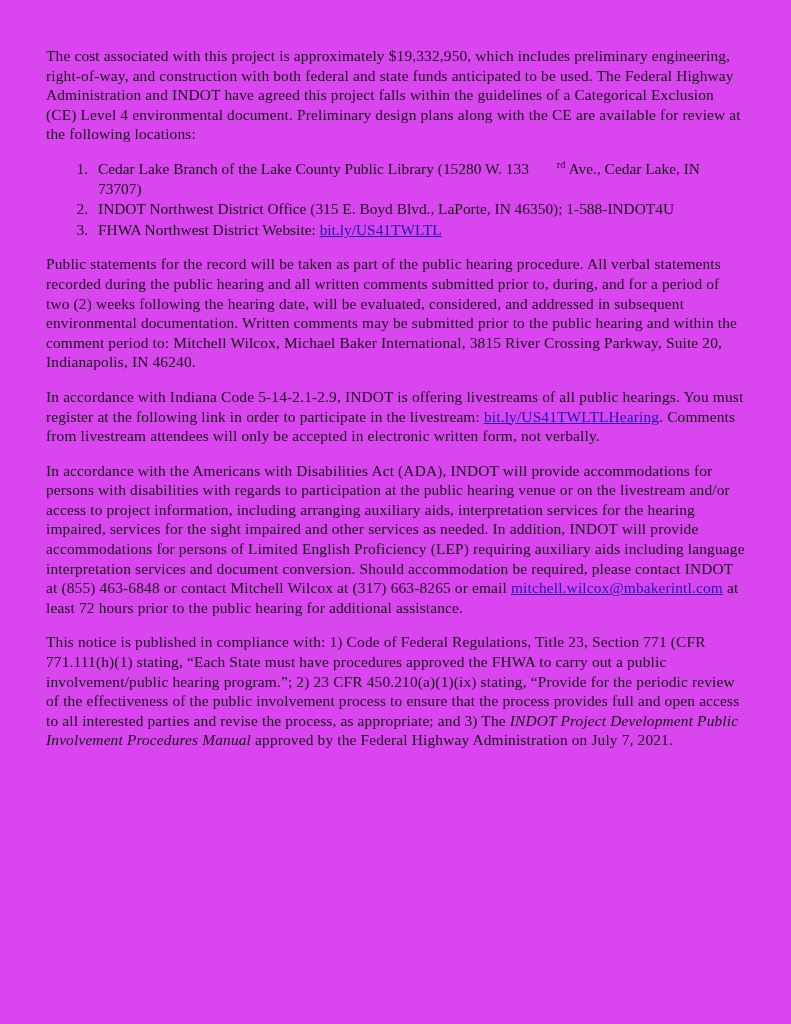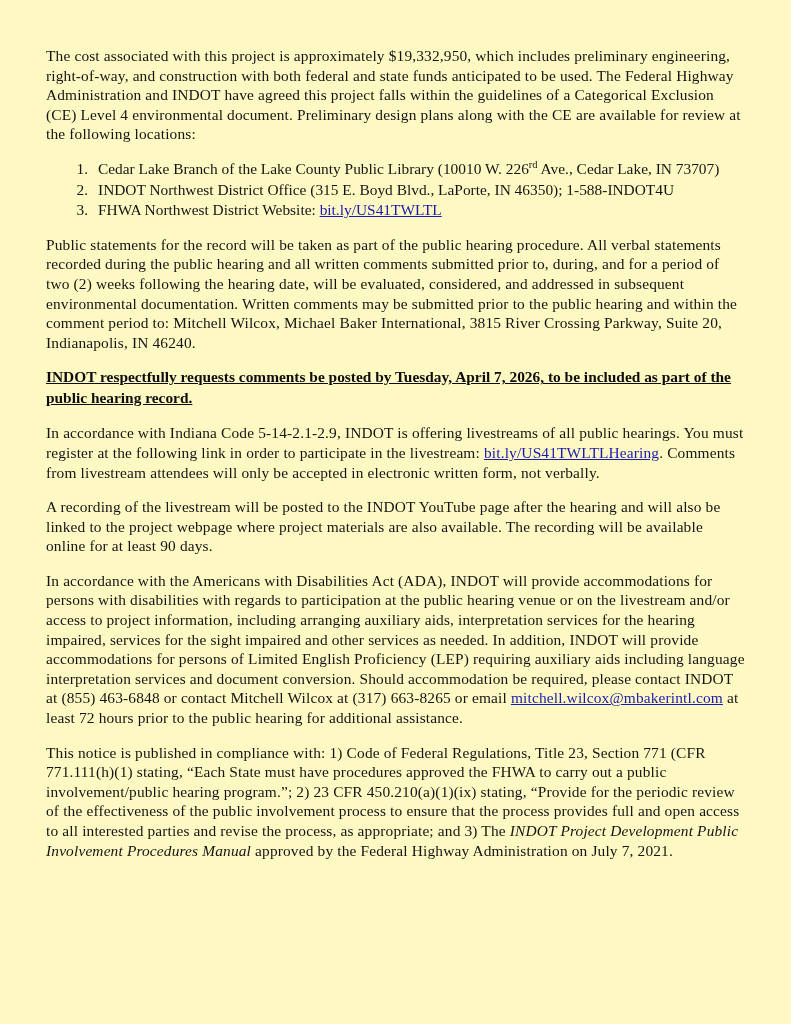--- a/index.html
+++ b/index.html
@@ -14,21 +14,21 @@
     position: relative;
     overflow: hidden;
     font-family: "Liberation Serif", "DejaVu Serif", serif;
     color: #1a1a1a;
   }
   .page {
     position: absolute;
     left: 0; top: 0;
     width: 791px;
     height: 1024px;
-    background: #fef9c3;
+    background: #d946ef;
   }
   .content {
     position: absolute;
     left: 46px;
     top: 46px;
     width: 700px;
   }
   p.para {
     margin: 0 0 15px 0;
     font-size: 15.4px;
@@ -46,20 +46,21 @@
   }
   ol.locations li {
     margin: 0 0 1px 0;
     padding-left: 6px;
     list-style-position: outside;
   }
   sup {
     font-size: 0.68em;
     vertical-align: super;
     line-height: 0;
+    margin-left: 28px;
   }
   a.link, .link {
     color: #1a1ab0;
     word-break: break-all;
   }
   .ital {
     font-style: italic;
   }
   p.bold-para {
     margin: 0 0 15px 0;
@@ -72,31 +73,29 @@
 </style>
 </head>
 <body>
 
 <div class="page">
   <div class="content">
 
     <p class="para">The cost associated with this project is approximately $19,332,950, which includes preliminary engineering, right-of-way, and construction with both federal and state funds anticipated to be used. The Federal Highway Administration and INDOT have agreed this project falls within the guidelines of a Categorical Exclusion (CE) Level 4 environmental document. Preliminary design plans along with the CE are available for review at the following locations:</p>
 
     <ol class="locations">
-      <li><span>Cedar Lake Branch of the Lake County Public Library (10010 W. 226</span><sup>rd</sup><span> Ave., Cedar Lake, IN 73707)</span></li>
+      <li><span>Cedar Lake Branch of the Lake County Public Library (15280 W. 133</span><sup>rd</sup><span> Ave., Cedar Lake, IN 73707)</span></li>
       <li><span>INDOT Northwest District Office (315 E. Boyd Blvd., LaPorte, IN 46350); 1-588-INDOT4U</span></li>
       <li><span>FHWA Northwest District Website: </span><a class="link" href="#">bit.ly/US41TWLTL</a></li>
     </ol>
 
     <p class="para">Public statements for the record will be taken as part of the public hearing procedure. All verbal statements recorded during the public hearing and all written comments submitted prior to, during, and for a period of two (2) weeks following the hearing date, will be evaluated, considered, and addressed in subsequent environmental documentation. Written comments may be submitted prior to the public hearing and within the comment period to: Mitchell Wilcox, Michael Baker International, 3815 River Crossing Parkway, Suite 20, Indianapolis, IN 46240.</p>
 
-    <p class="bold-para">INDOT respectfully requests comments be posted by Tuesday, April 7, 2026, to be included as part of the public hearing record.</p>
 
     <p class="para"><span>In accordance with Indiana Code 5-14-2.1-2.9, INDOT is offering livestreams of all public hearings. You must register at the following link in order to participate in the livestream: </span><a class="link" href="#">bit.ly/US41TWLTLHearing</a><span>. Comments from livestream attendees will only be accepted in electronic written form, not verbally.</span></p>
 
-    <p class="para">A recording of the livestream will be posted to the INDOT YouTube page after the hearing and will also be linked to the project webpage where project materials are also available. The recording will be available online for at least 90 days.</p>
 
     <p class="para"><span>In accordance with the Americans with Disabilities Act (ADA), INDOT will provide accommodations for persons with disabilities with regards to participation at the public hearing venue or on the livestream and/or access to project information, including arranging auxiliary aids, interpretation services for the hearing impaired, services for the sight impaired and other services as needed. In addition, INDOT will provide accommodations for persons of Limited English Proficiency (LEP) requiring auxiliary aids including language interpretation services and document conversion. Should accommodation be required, please contact INDOT at (855) 463-6848 or contact Mitchell Wilcox at (317) 663-8265 or email </span><a class="link" href="#">mitchell.wilcox@mbakerintl.com</a><span> at least 72 hours prior to the public hearing for additional assistance.</span></p>
 
     <p class="para"><span>This notice is published in compliance with: 1) Code of Federal Regulations, Title 23, Section 771 (CFR 771.111(h)(1) stating, “Each State must have procedures approved the FHWA to carry out a public involvement/public hearing program.”; 2) 23 CFR 450.210(a)(1)(ix) stating, “Provide for the periodic review of the effectiveness of the public involvement process to ensure that the process provides full and open access to all interested parties and revise the process, as appropriate; and 3) The </span><span class="ital">INDOT Project Development Public Involvement Procedures Manual</span><span> approved by the Federal Highway Administration on July 7, 2021.</span></p>
 
   </div>
 </div>
 
 </body></html>

